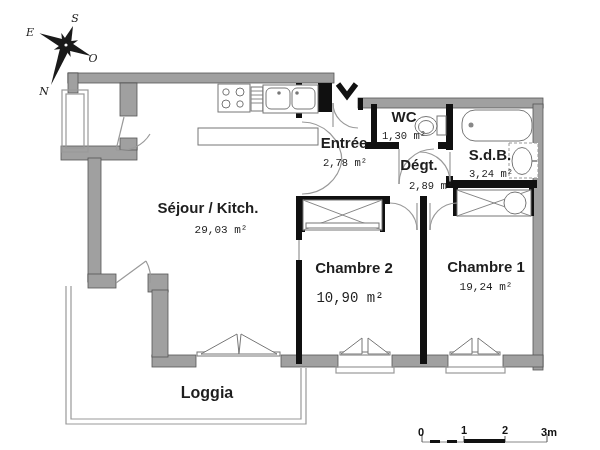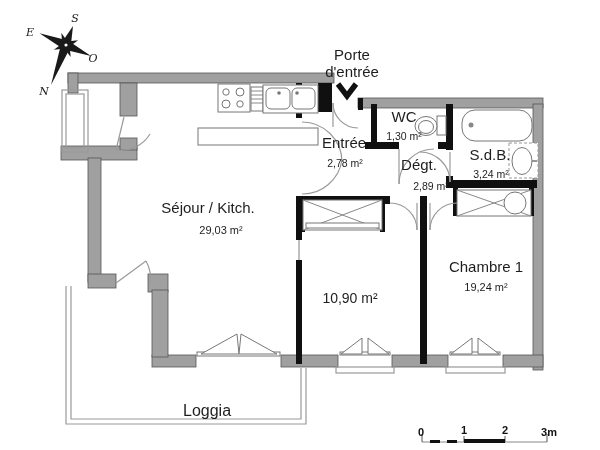--- a/index.html
+++ b/index.html
@@ -2,22 +2,22 @@
 <html><head>
 <meta charset="utf-8">
 <style>
   html,body{margin:0;padding:0;background:#fff;}
   .plan-canvas{
     position:relative;width:600px;height:450px;background:#ffffff;overflow:hidden;
     font-family:"Liberation Sans",sans-serif;color:#222;
   }
   .plan-canvas svg{position:absolute;left:0;top:0;}
   .lbl{position:absolute;transform:translateX(-50%);white-space:nowrap;color:#1e1e1e;}
-  .name{font-size:15px;}
-  .area{font-size:10.5px;}
+  .name{font-size:15px;font-weight:bold;}
+  .area{font-size:10.5px;font-family:Liberation Mono, monospace;}
   .entr{font-size:15px;text-align:center;line-height:17px;}
   .g{fill:#a0a0a0;stroke:#555;stroke-width:0.8;}
   .k{fill:#101010;stroke:none;}
   .fx{fill:#fff;stroke:#777;stroke-width:1;}
   .door{fill:none;stroke:#9a9a9a;stroke-width:1.2;}
   .thin{fill:none;stroke:#999;stroke-width:1.2;}
   .comp-letter{font-family:"DejaVu Serif",serif;font-style:italic;font-size:11px;fill:#1a1a1a;text-anchor:middle;}
   .scale-num{font-size:11px;font-weight:bold;fill:#111;text-anchor:middle;font-family:"Liberation Sans",sans-serif;}
 </style>
 </head>
@@ -186,40 +186,37 @@
       <rect x="464" y="439" width="41" height="4" fill="#111"></rect>
       <rect x="430" y="440" width="10" height="3" fill="#111"></rect>
       <rect x="447" y="440" width="10" height="3" fill="#111"></rect>
       <text class="scale-num" x="421" y="436">0</text>
       <text class="scale-num" x="464" y="434">1</text>
       <text class="scale-num" x="505" y="434">2</text>
       <text class="scale-num" x="549" y="436">3m</text>
     </g>
   </svg>
 
-  <div class="lbl entr" style="left:352px;top:46px;">
-    <div>Porte</div>
-    <div>d'entrée</div>
-  </div>
 
   <div class="lbl name" style="left:208px;top:199px;">Séjour / Kitch.</div>
   <div class="lbl area" style="left:221px;top:224px;font-size:11px;">29,03 m²</div>
 
   <div class="lbl name" style="left:344px;top:134px;">Entrée</div>
   <div class="lbl area" style="left:345px;top:157px;">2,78 m²</div>
 
   <div class="lbl name" style="left:404px;top:108px;">WC</div>
   <div class="lbl area" style="left:404px;top:130px;">1,30 m²</div>
 
   <div class="lbl name" style="left:419px;top:156px;">Dégt.</div>
   <div class="lbl area" style="left:431px;top:180px;">2,89 m²</div>
 
   <div class="lbl name" style="left:490px;top:146px;">S.d.B.</div>
   <div class="lbl area" style="left:491px;top:168px;">3,24 m²</div>
 
+  <div class="lbl name" style="left:354px;top:259px;">Chambre 2</div>
   <div class="lbl area" style="left:350px;top:290px;font-size:14px;">10,90 m²</div>
 
   <div class="lbl name" style="left:486px;top:258px;">Chambre 1</div>
   <div class="lbl area" style="left:486px;top:281px;font-size:11px;">19,24 m²</div>
 
-  <div class="lbl name" style="left:207px;top:402px;font-size:16px;">Loggia</div>
+  <div class="lbl name" style="left:207px;top:384px;font-size:16px;">Loggia</div>
 
 </div>
 
 </body></html>

